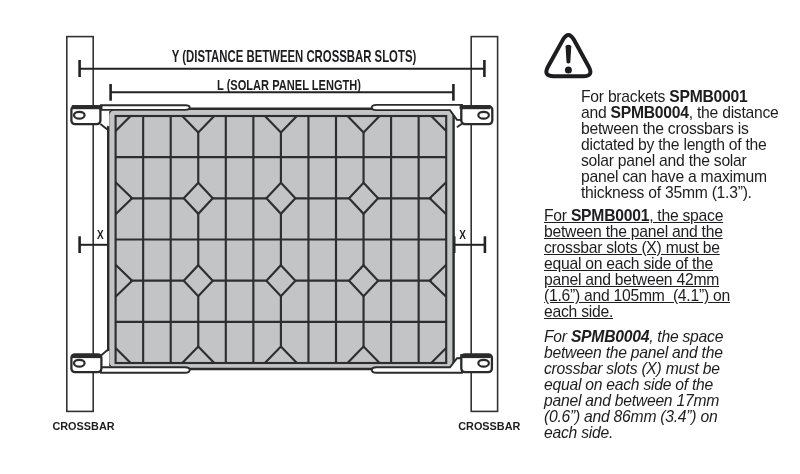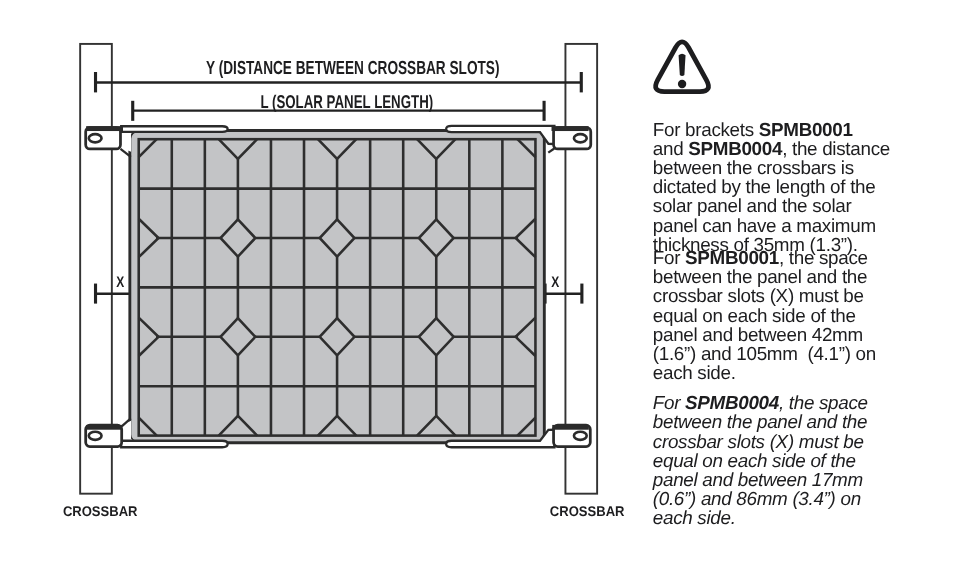--- a/index.html
+++ b/index.html
@@ -133,17 +133,17 @@
 
   <text x="0" y="0" transform="translate(489.3,430.4) scale(0.93,1)" text-anchor="middle" font-size="11.7" font-weight="bold" fill="#1d1d1f" stroke="none" font-family="Liberation Sans, sans-serif">CROSSBAR</text>
 
   <g transform="translate(1.2,1.1)">
     <path d="M561.8,38.5 Q567.2,29.2 572.6,38.5 L587.4,65.4 Q592.8,75.2 582,75.2 H552.4 Q541.6,75.2 546.9,65.4 Z" fill="#fff" stroke="#1d1d1f" stroke-width="4"></path>
     <path d="M564.3,45 Q567.2,42.2 570.1,45 L569.1,61.4 Q567.2,63.2 565.3,61.4 Z" fill="#1d1d1f" stroke="none"></path>
     <circle cx="567.2" cy="68.9" r="3.5" fill="#1d1d1f" stroke="none"></circle>
   </g>
 </svg>
 
-<div class="txt" style="top:101px;">For brackets <b>SPMB0001</b><br>and <b>SPMB0004</b>, the distance<br>between the crossbars is<br>dictated by the length of the<br>solar panel and the solar<br>panel can have a maximum<br>thickness of 35mm (1.3”).</div>
+<div class="txt" style="top:89px;margin-left:37px;">For brackets <b>SPMB0001</b><br>and <b>SPMB0004</b>, the distance<br>between the crossbars is<br>dictated by the length of the<br>solar panel and the solar<br>panel can have a maximum<br>thickness of 35mm (1.3”).</div>
 
-<div class="txt" style="top:208.1px;">For <b>SPMB0001</b>, the space<br>between the panel and the<br>crossbar slots (X) must be<br>equal on each side of the<br>panel and between 42mm<br>(1.6”) and 105mm&nbsp; (4.1”) on<br>each side.</div>
+<div class="txt" style="top:208.1px;text-decoration:underline;">For <b>SPMB0001</b>, the space<br>between the panel and the<br>crossbar slots (X) must be<br>equal on each side of the<br>panel and between 42mm<br>(1.6”) and 105mm&nbsp; (4.1”) on<br>each side.</div>
 
 <div class="txt" style="top:329.4px;font-style:italic;">For <b>SPMB0004</b>, the space<br>between the panel and the<br>crossbar slots (X) must be<br>equal on each side of the<br>panel and between 17mm<br>(0.6”) and 86mm (3.4”) on<br>each side.</div>
 
 </body></html>

